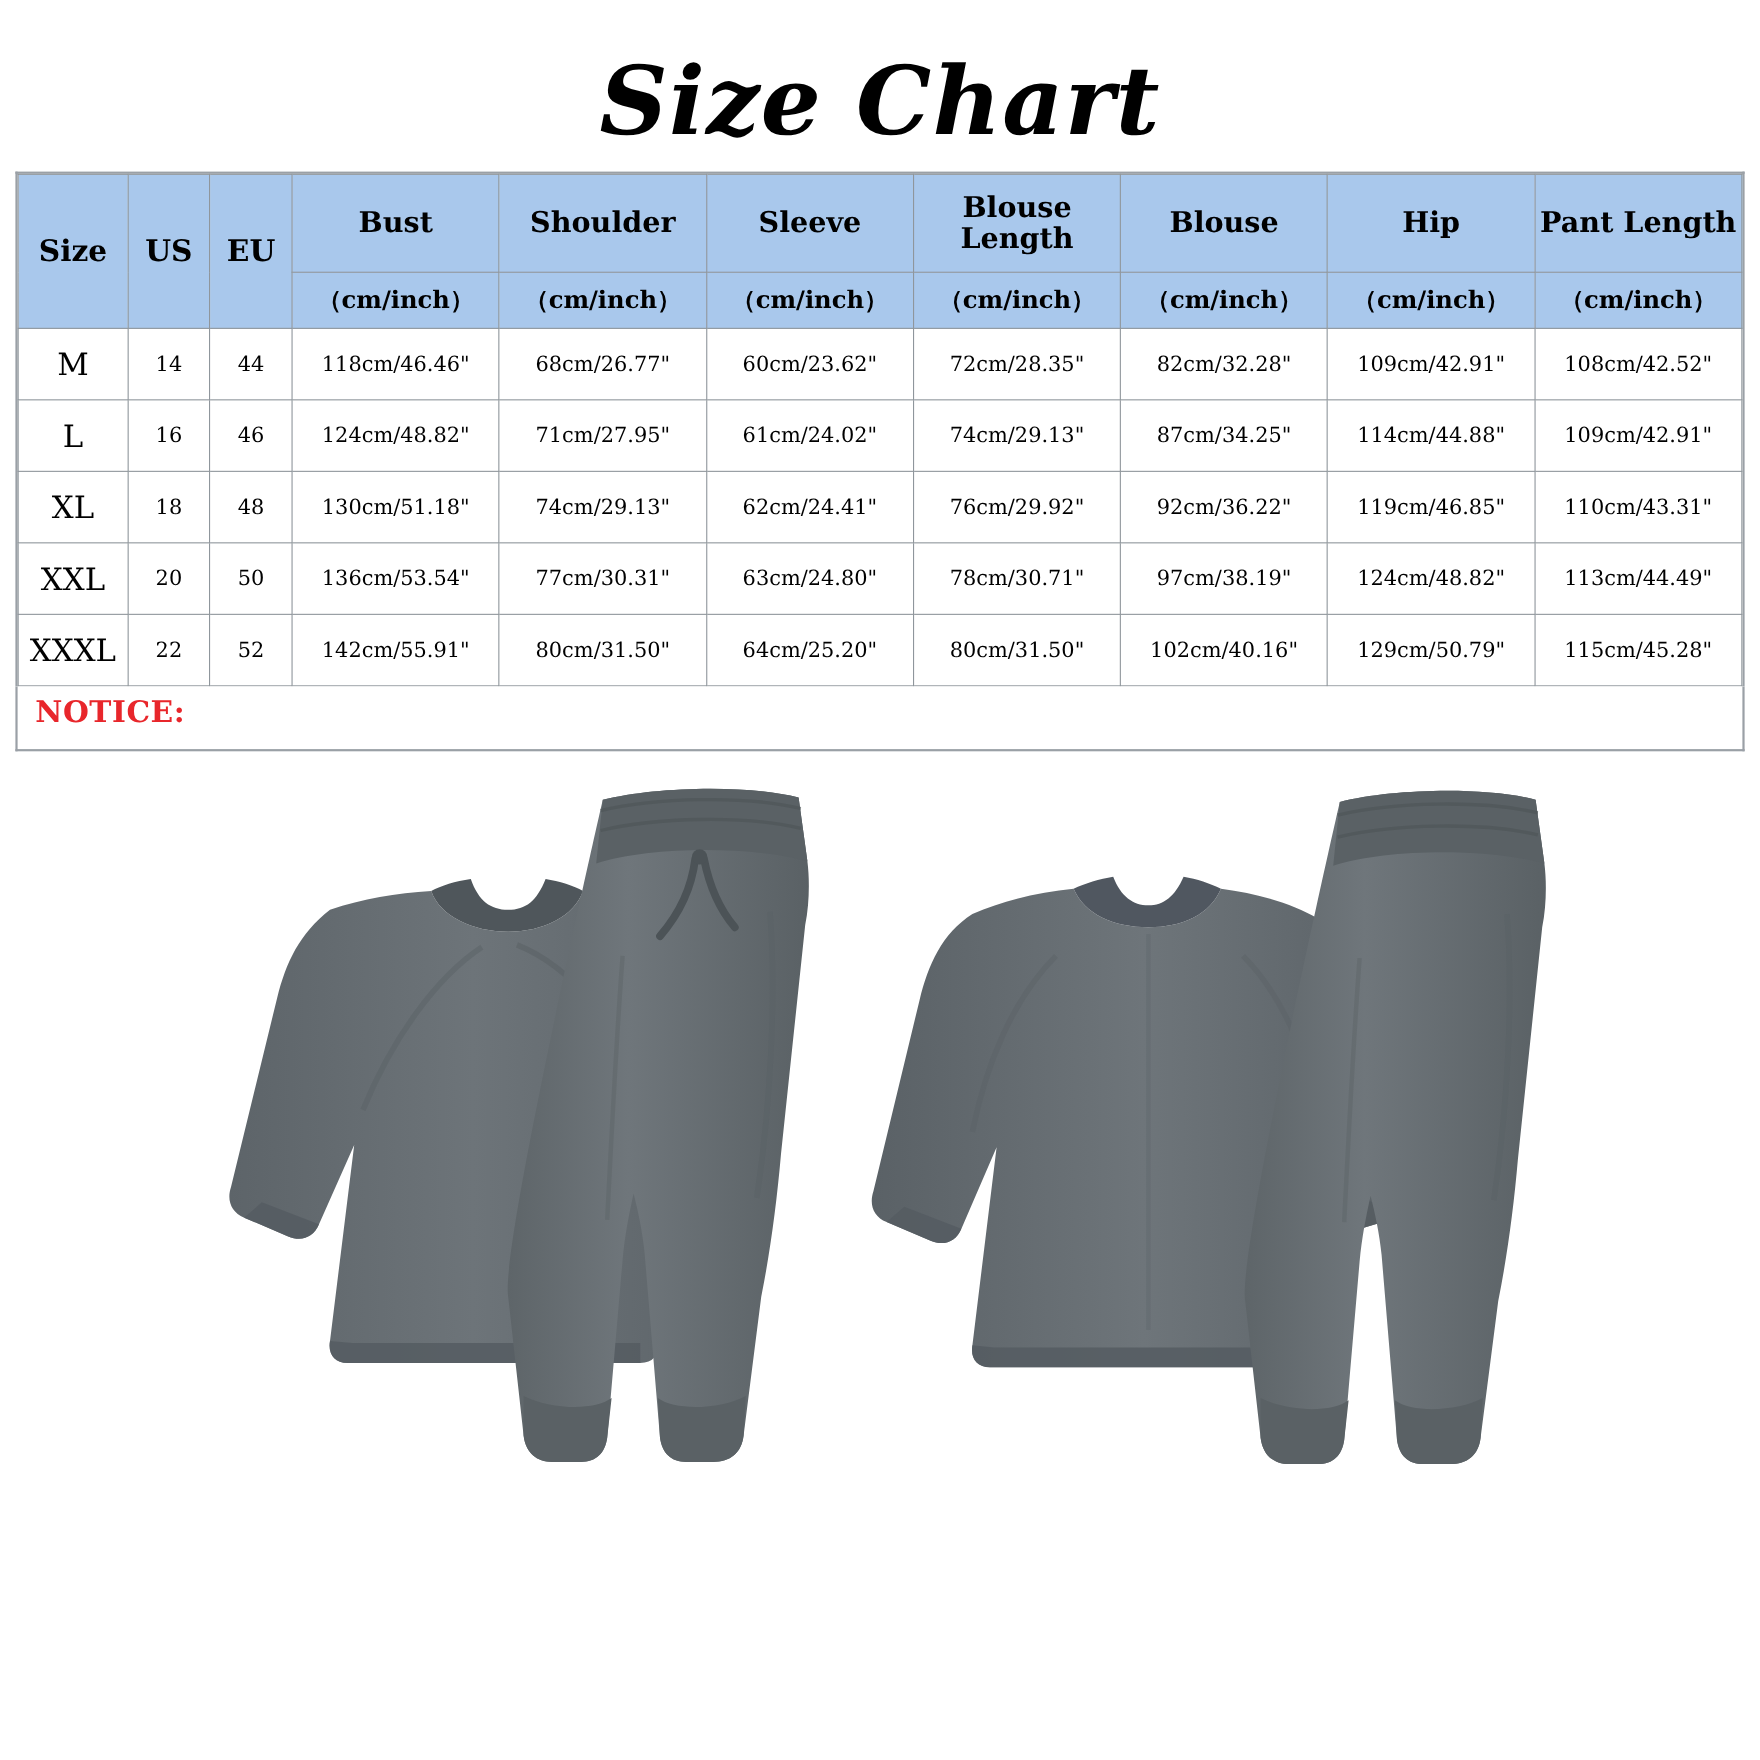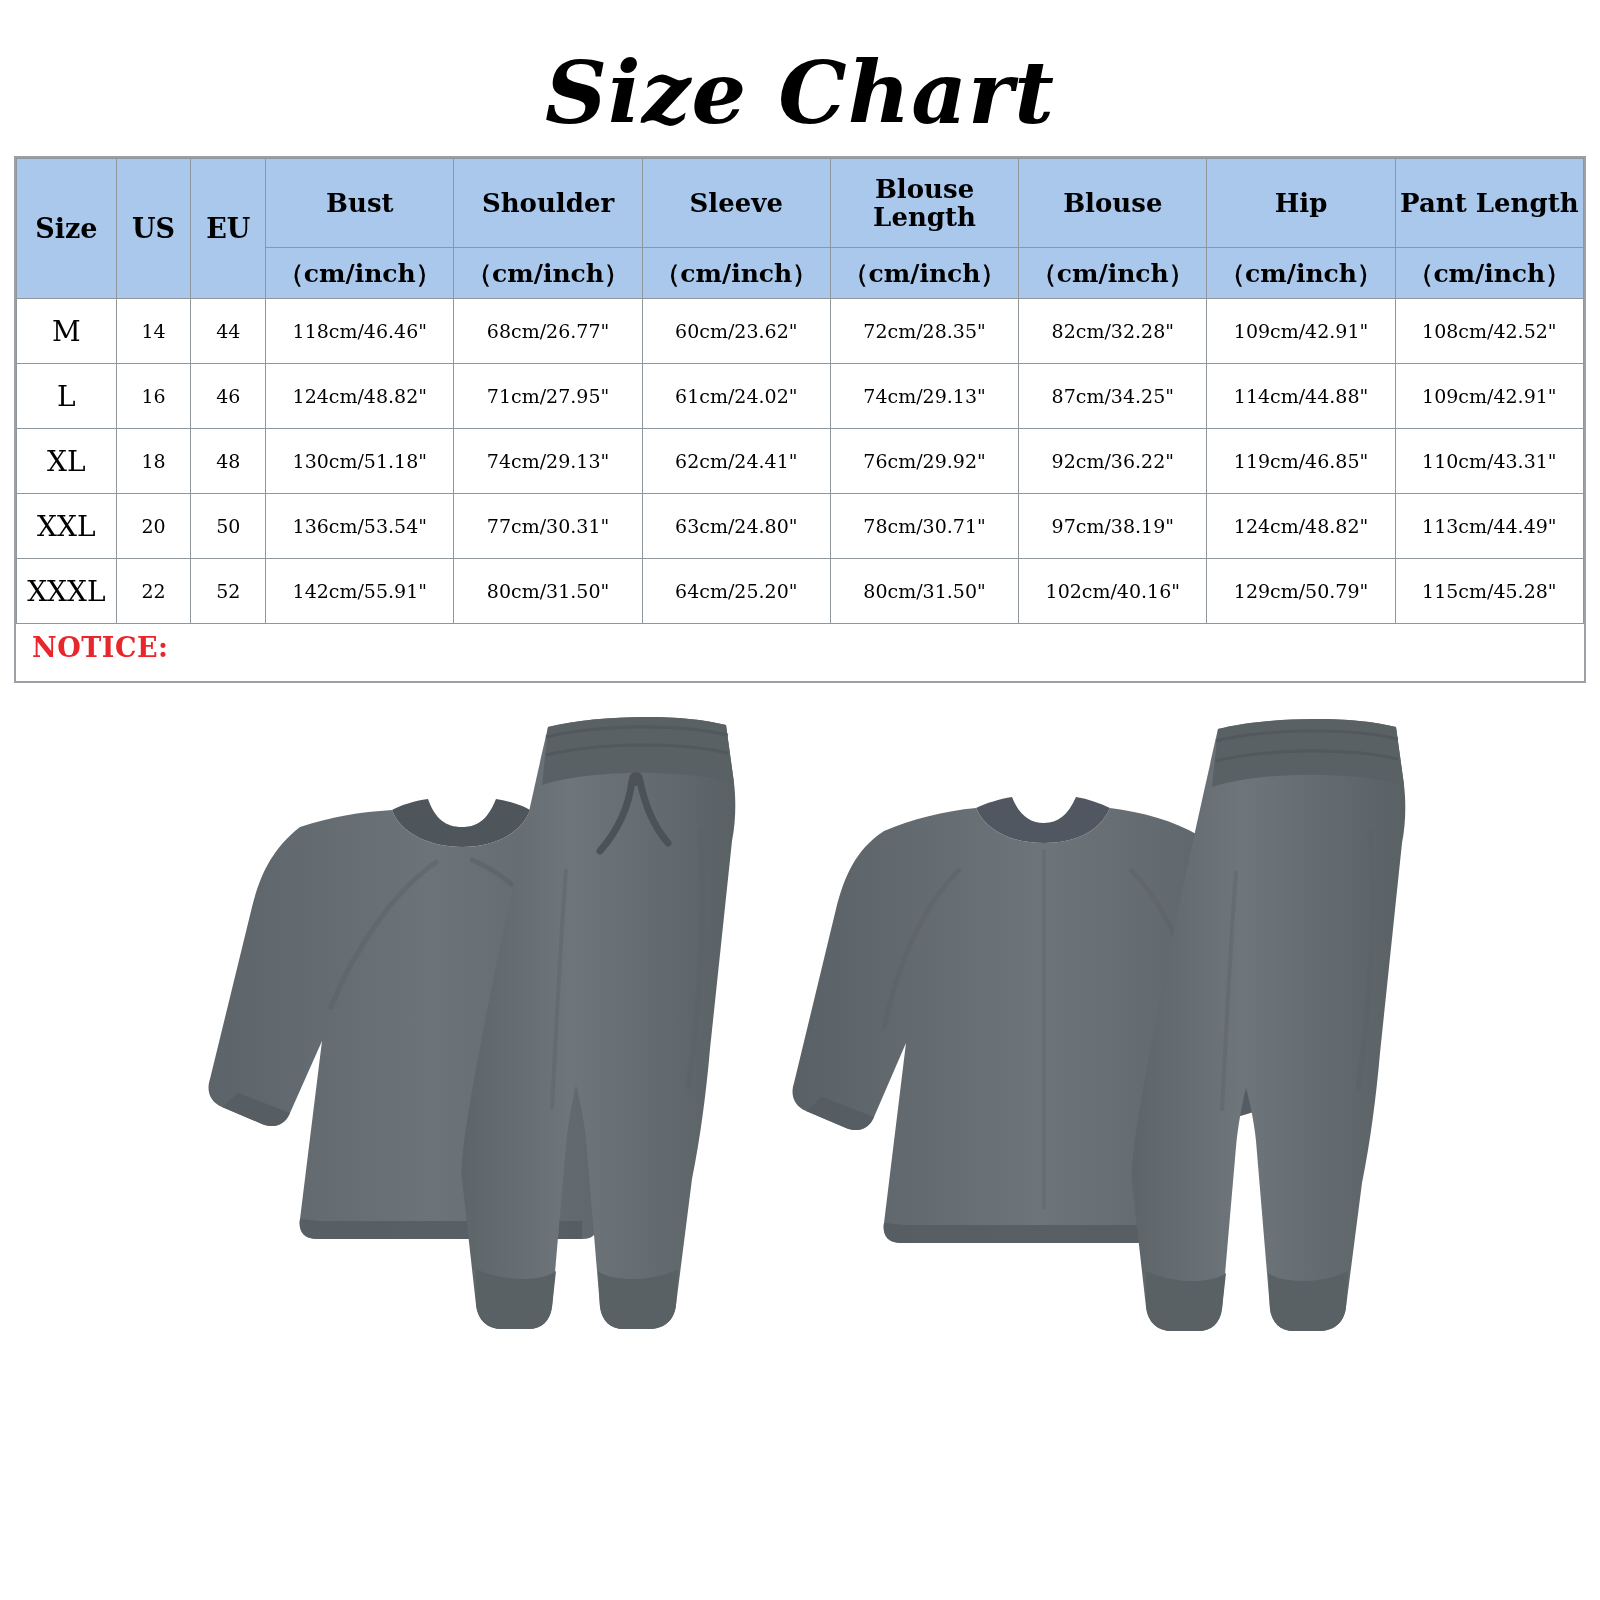--- a/index.html
+++ b/index.html
@@ -58,21 +58,21 @@
     font-weight: bold;
     font-size: 26px;
     padding: 2px 2px;
   }
   thead th.head-name {
     height: 84px;
     line-height: 1.08;
   }
   thead th.head-unit {
     height: 46px;
-    font-size: 25px;
+    font-size: 22px;
     font-weight: bold;
   }
   thead th.side {
     font-size: 27px;
   }
   tbody td {
     font-size: 19px;
     height: 64px;
     padding: 0 4px;
     background: #fff;

